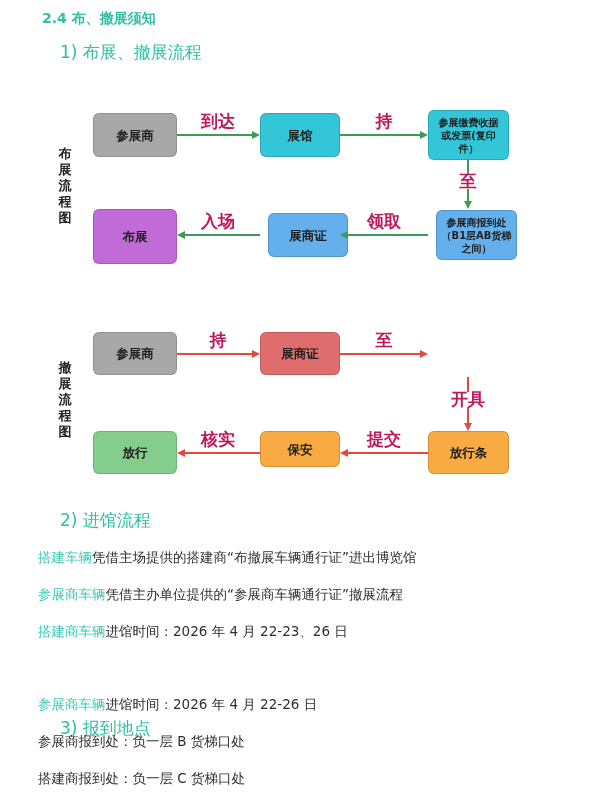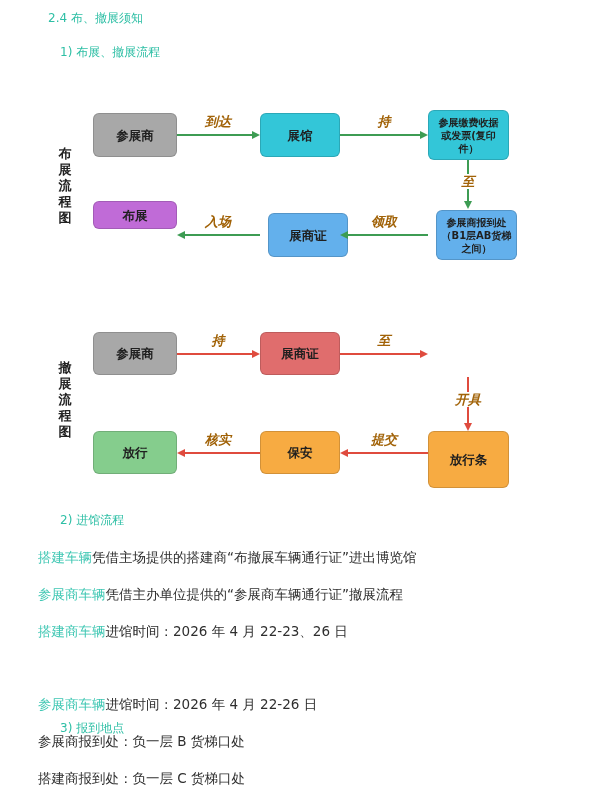--- a/index.html
+++ b/index.html
@@ -1,26 +1,26 @@
 <!DOCTYPE html>
 <html style="--accent: #2ebfa5; --lead: #3fc7b3; --text: #2e2e2e; --arrow_green: #3d9c53; --arrow_red: #df4b3e; --box_gray: #a8a8a8; --box_cyan: #33c6d8; --box_blue: #63b0ec; --box_purple: #c06bd7; --box_red: #e06d6d; --box_orange: #f7ab42; --box_green: #85cd8d;"><head>
 <meta charset="utf-8">
 <style>
   html,body { margin:0; padding:0; background:#ffffff; }
   .page {
     position:relative; width:600px; height:799px; background:#fff;
     font-family:"DejaVu Sans", sans-serif; overflow:hidden;
   }
   .title {
-    position:absolute; left:48px; top:10px; margin:0;
-    font-size:12px; font-weight:400; color:var(--accent); line-height:17px;
+    position:absolute; left:42px; top:10px; margin:0;
+    font-size:14px; font-weight:700; color:var(--accent); line-height:17px;
   }
   .heading {
     position:absolute; left:60px; margin:0;
-    font-size:12px; font-weight:400; color:var(--accent); line-height:17px;
+    font-size:17px; font-weight:400; color:var(--accent); line-height:17px;
   }
   .bline {
     position:absolute; left:38px; margin:0;
     font-size:13.5px; color:var(--text); line-height:17px; white-space:nowrap;
   }
   .lead { color:var(--lead); }
   .side-label {
     position:absolute; width:18px; text-align:center;
     font-size:13px; font-weight:700; color:#222; line-height:16px;
     white-space:pre-line;
@@ -51,22 +51,22 @@
     border-top:4.5px solid transparent; border-bottom:4.5px solid transparent;
     border-left:8px solid currentColor; }
   .head.left { left:-7px; top:-3.5px;
     border-top:4.5px solid transparent; border-bottom:4.5px solid transparent;
     border-right:8px solid currentColor; }
   .head.down { bottom:-7px; left:-3.5px;
     border-left:4.5px solid transparent; border-right:4.5px solid transparent;
     border-top:8px solid currentColor; }
   .elabel {
     position:absolute; transform:translateX(-50%);
-    font-size:13px; font-weight:700; color:#a16207;
-    background:#fff; padding:0 2px; line-height:15px; white-space:nowrap;font-style:italic;
+    font-size:17px; font-weight:700; color:#be185d;
+    background:#fff; padding:0 2px; line-height:15px; white-space:nowrap;
   }
 </style>
 </head>
 <body>
 
 <div class="page">
 
   <p class="title">2.4 布、撤展须知</p>
   <p class="heading" style="top:44px;">1) 布展、撤展流程</p>
 
@@ -74,21 +74,21 @@
 展
 流
 程
 图</div>
 
   <div class="node bg-gray" style="left:93px;  top:113px; width:84px; height:44px;">参展商</div>
   <div class="node bg-cyan" style="left:260px; top:113px; width:80px; height:44px;">展馆</div>
   <div class="node bg-cyan small" style="left:428px; top:110px; width:81px; height:50px;">参展缴费收据
 或发票(复印
 件）</div>
-  <div class="node bg-purple" style="left:93px;  top:201px; width:84px; height:28px;">布展</div>
+  <div class="node bg-purple" style="left:93px;  top:209px; width:84px; height:55px;">布展</div>
   <div class="node bg-blue" style="left:260px; top:213px; width:80px; height:44px;">展商证</div>
   <div class="node bg-blue small" style="left:428px; top:210px; width:81px; height:50px;">参展商报到处
 （B1层AB货梯
 之间）</div>
 
   <div class="arr h green" style="left:177px; top:134px; width:76px;">
       <span class="head right"></span>
     </div>
   <span class="elabel" style="left:218px; top:114px;">到达</span>
 
@@ -114,22 +114,22 @@
 
   <div class="side-label" style="left:56px; top:360px;">撤
 展
 流
 程
 图</div>
 
   <div class="node bg-gray" style="left:93px;  top:332px; width:84px; height:43px;">参展商</div>
   <div class="node bg-red" style="left:260px; top:332px; width:80px; height:43px;">展商证</div>
   <div class="node bg-green" style="left:93px;  top:431px; width:84px; height:43px;">放行</div>
-  <div class="node bg-orange" style="left:260px; top:431px; width:80px; height:43px;">保安</div>
-  <div class="node bg-orange" style="left:428px; top:431px; width:81px; height:57px;text-align:right;">放行条</div>
+  <div class="node bg-orange" style="left:260px; top:431px; width:80px; height:36px;">保安</div>
+  <div class="node bg-orange" style="left:428px; top:431px; width:81px; height:43px;text-align:right;">放行条</div>
 
   <div class="arr h red" style="left:177px; top:353px; width:76px;">
       <span class="head right"></span>
     </div>
   <span class="elabel" style="left:218px; top:333px;">持</span>
 
   <div class="arr h red" style="left:340px; top:353px; width:81px;">
       <span class="head right"></span>
     </div>
   <span class="elabel" style="left:384px; top:333px;">至</span>

